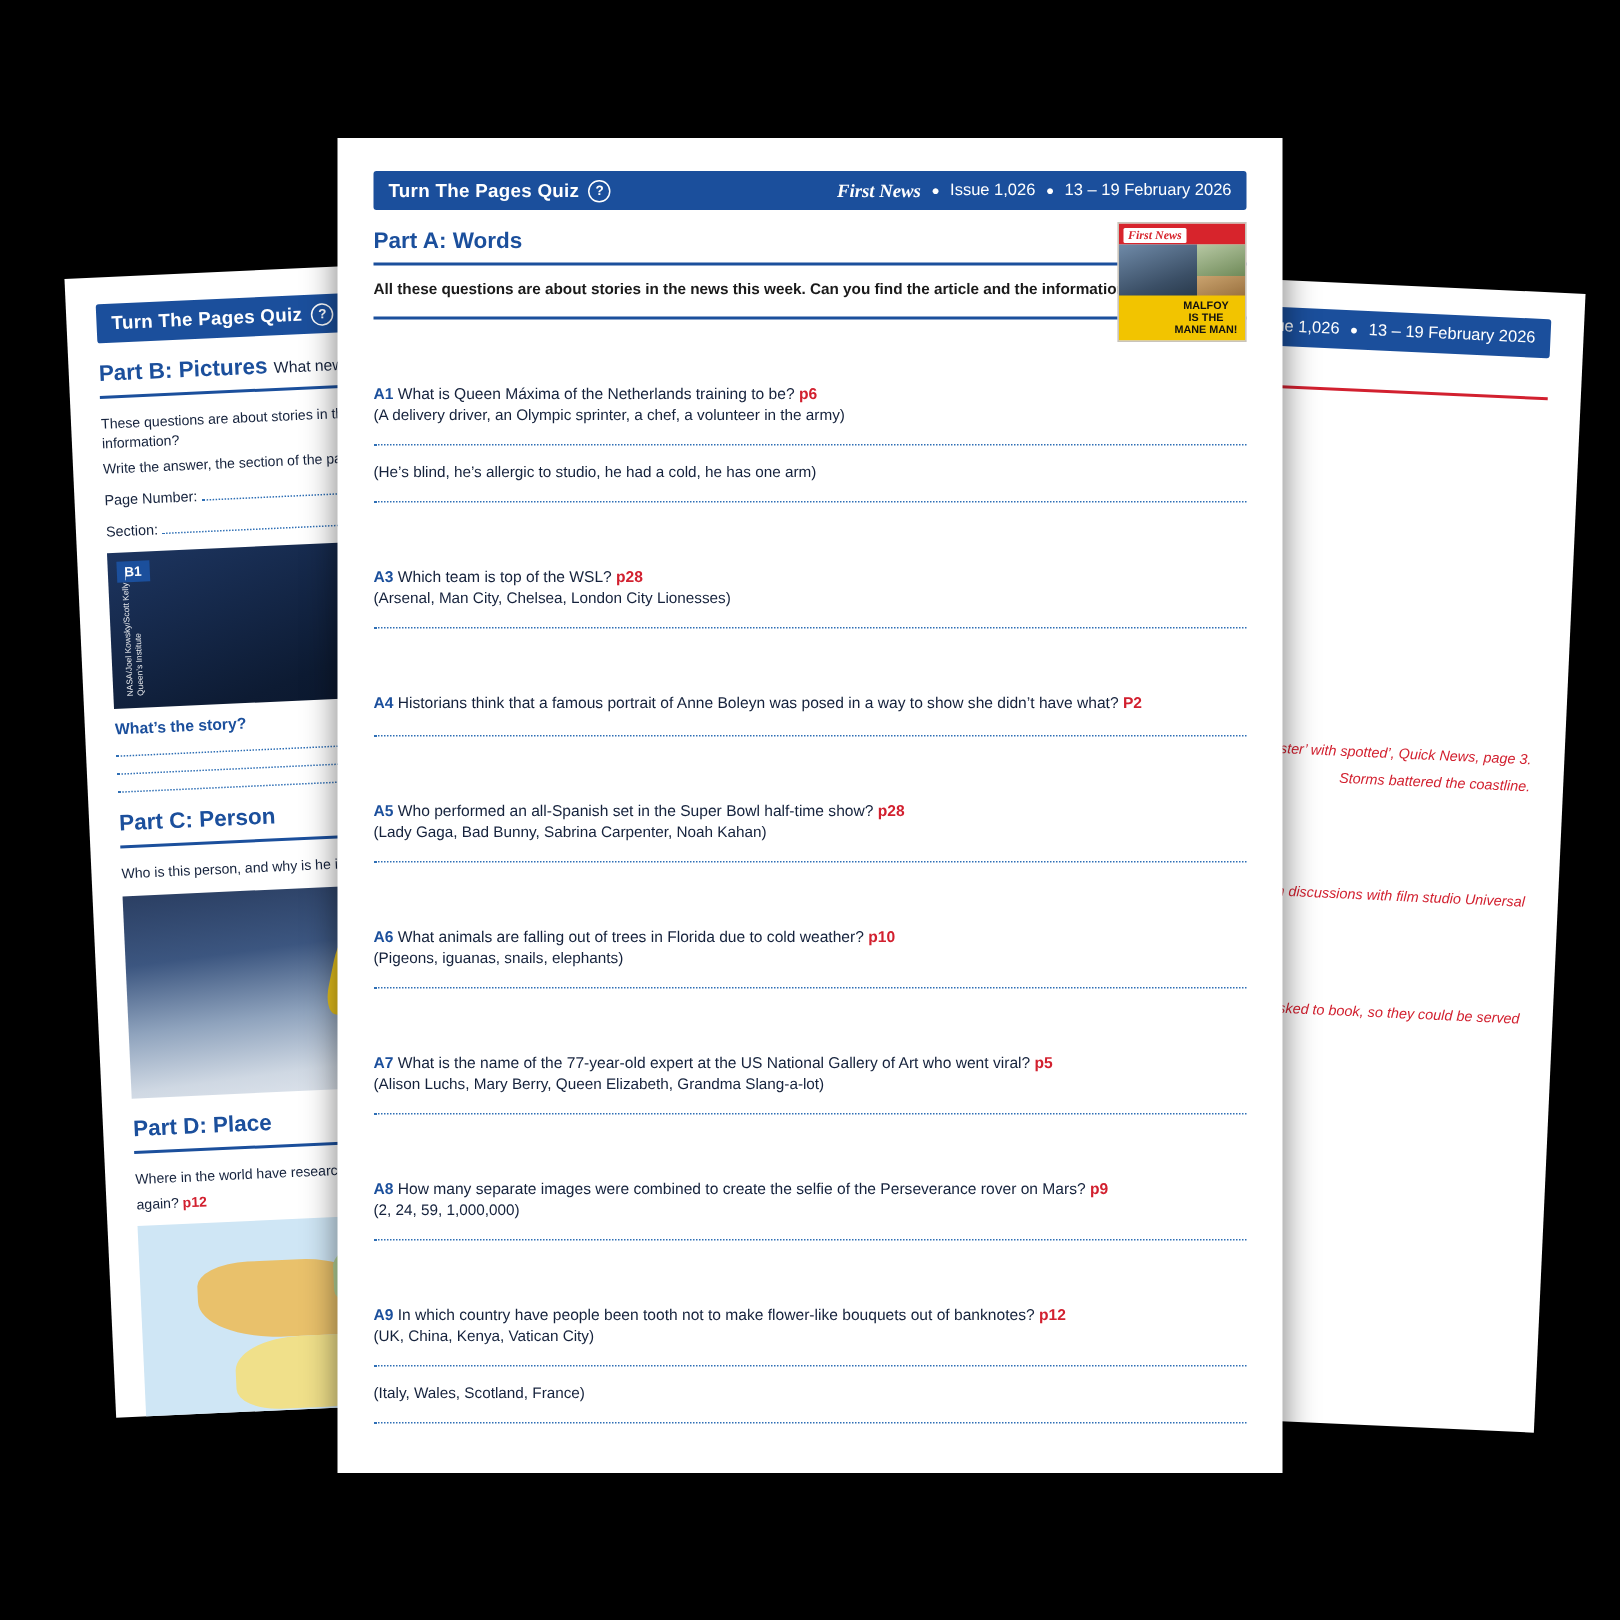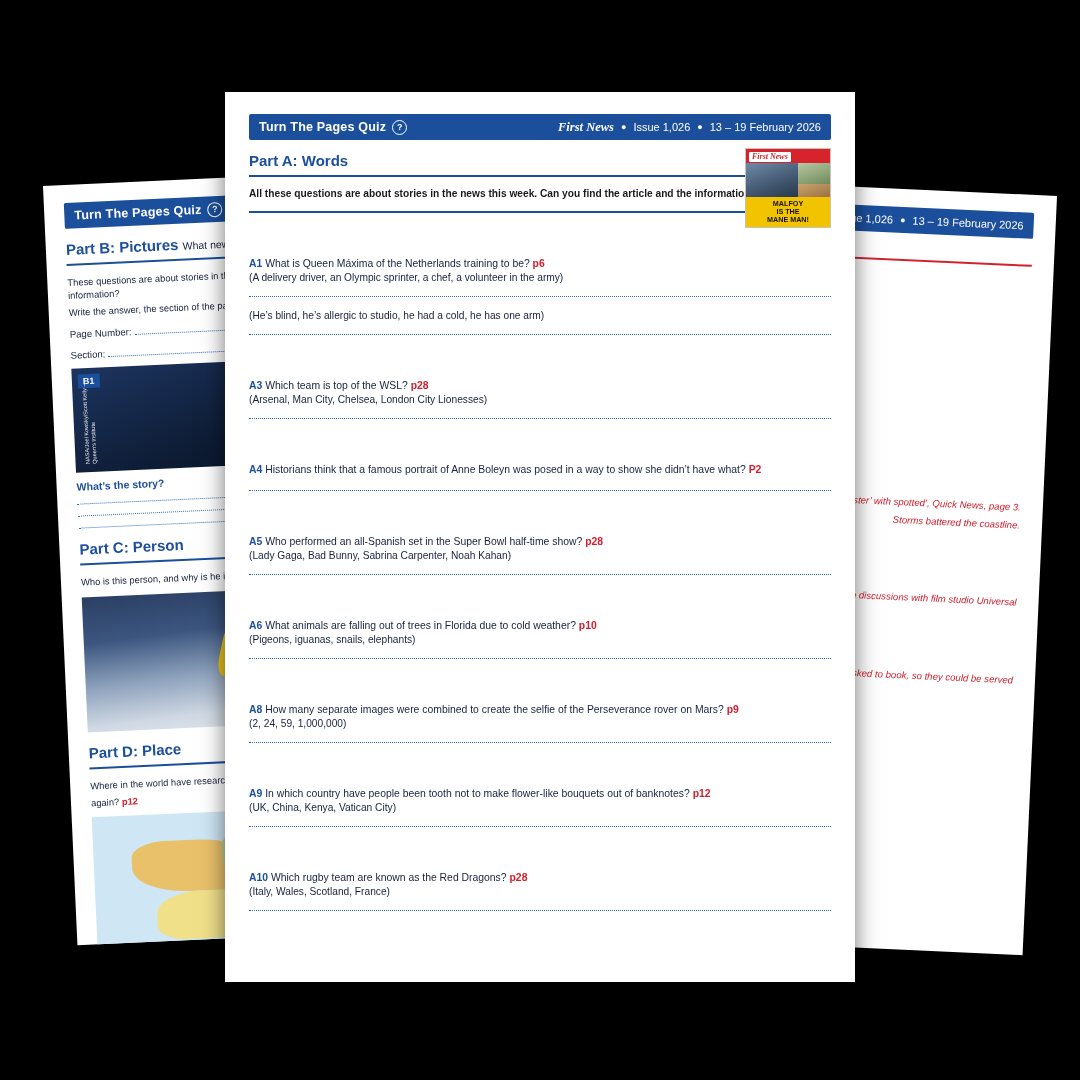--- a/index.html
+++ b/index.html
@@ -101,21 +101,21 @@
   }
   .cover .cov-photo{position:absolute;left:0;top:14px;width:52px;height:42px;
     background:linear-gradient(160deg,#6f8aa8,#3b4f66 60%,#21303f);}
   .cover .cov-photo2{position:absolute;right:0;top:14px;width:32px;height:21px;
     background:linear-gradient(160deg,#b7c8a4,#6f8a58);}
   .cover .cov-photo3{position:absolute;right:0;top:35px;width:32px;height:21px;
     background:linear-gradient(160deg,#caa36f,#8b6230);}
   .cover .cov-band{
     position:absolute;left:0;bottom:0;width:100%;background:#f2c400;
     color:#111;font-weight:bold;font-size:7.2px;line-height:8px;
-    text-align:center;padding:3px 0;
+    text-align:center;padding:3px 16px;
   }
 
   
   .sub-note{font-size:9.4px;color:#15223c;line-height:1.4;margin-top:4px;}
   .field-line{font-size:9.6px;color:#15223c;margin-top:10px;}
   .field-line .u{display:inline-block;border-bottom:1px dotted #2f6fb5;width:150px;}
   .photo-box{position:relative;margin-top:8px;width:100%;height:104px;
     background:linear-gradient(160deg,#1d3560,#0d1b33 55%,#071022);}
   .photo-tag{position:absolute;left:6px;top:6px;background:#1b4f9c;color:#fff;
     font-weight:bold;font-size:9px;padding:2px 5px;}
@@ -309,20 +309,29 @@
       <div class="q">
         <div class="line1">
           <span class="qn">A6</span>
           <span>What animals are falling out of trees in Florida due to cold weather?</span>
           <span class="pg">p10</span>
         </div>
         <div class="opts">(Pigeons, iguanas, snails, elephants)</div>
         <div class="dots"></div>
       </div>
 
+      <div class="q">
+        <div class="line1">
+          <span class="qn">A7</span>
+          <span>What is the name of the 77-year-old expert at the US National Gallery of Art who went viral?</span>
+          <span class="pg">p5</span>
+        </div>
+        <div class="opts">(Alison Luchs, Mary Berry, Queen Elizabeth, Grandma Slang-a-lot)</div>
+        <div class="dots"></div>
+      </div>
 
       <div class="q">
         <div class="line1">
           <span class="qn">A8</span>
           <span>How many separate images were combined to create the selfie of the Perseverance rover on Mars?</span>
           <span class="pg">p9</span>
         </div>
         <div class="opts">(2, 24, 59, 1,000,000)</div>
         <div class="dots"></div>
       </div>
@@ -331,25 +340,20 @@
         <div class="line1">
           <span class="qn">A9</span>
           <span>In which country have people been tooth not to make flower-like bouquets out of banknotes?</span>
           <span class="pg">p12</span>
         </div>
         <div class="opts">(UK, China, Kenya, Vatican City)</div>
         <div class="dots"></div>
       </div>
 
       <div class="q">
-        <div class="line1">
-          <span class="qn">A10</span>
-          <span>Which rugby team are known as the Red Dragons?</span>
-          <span class="pg">p28</span>
-        </div>
         <div class="opts">(Italy, Wales, Scotland, France)</div>
         <div class="dots"></div>
       </div>
 
     </div>
   </div>
 
 </div>
 
 </body></html>

